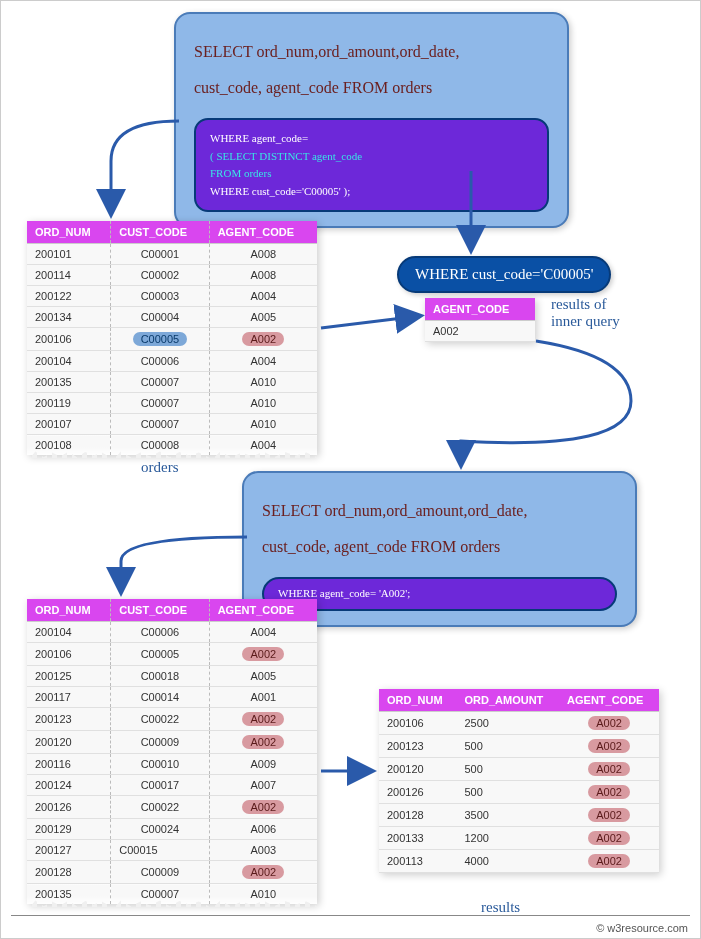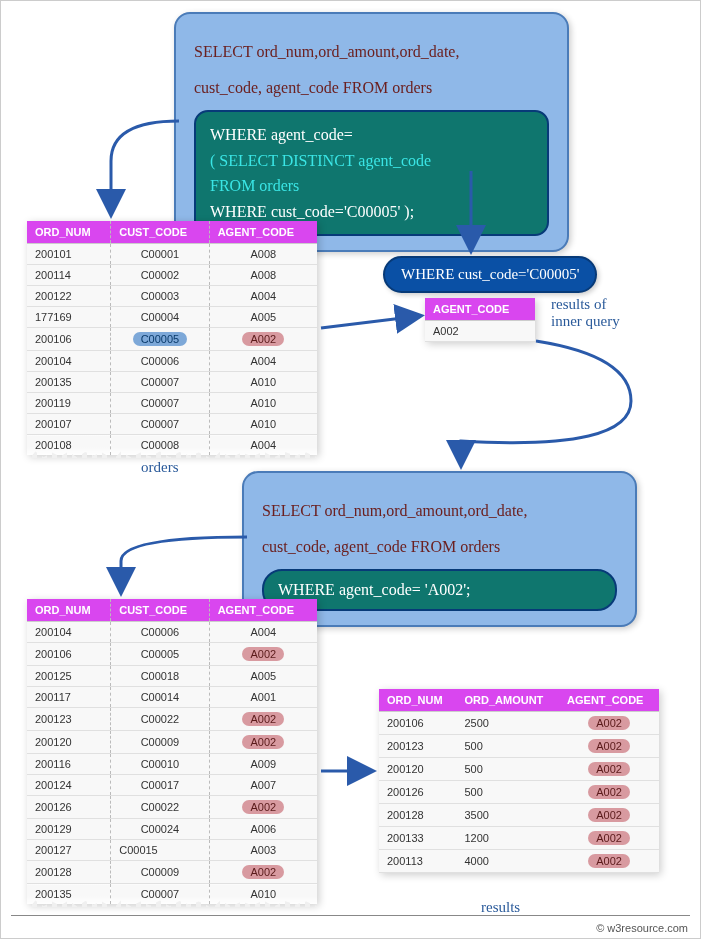--- a/index.html
+++ b/index.html
@@ -19,27 +19,27 @@
       padding: 14px 18px;
       box-shadow: 2px 2px 6px rgba(0,0,0,0.2);
     }
     .sql-outer-text {
       color: #6b2020;
       font-size: 16px;
       line-height: 1.5;
       margin-top: 12px;
     }
     .sql-inner-box {
-      background: #0f766e;
+      background: #6d28d9;
       border: 2px solid #073a78;
       border-radius: 14px;
       padding: 10px 14px;
-      margin-top: 10px;
+      margin-top: 18px;
       color: #fff;
-      font-size: 16px;
+      font-size: 11px;
       line-height: 1.6;
     }
     .sql-cyan { color: #3ae5e5; }
     .sql-pill {
       position: absolute;
       background: #0a50a5;
       border: 2px solid #073a78;
       border-radius: 20px;
       padding: 8px 16px;
       color: #fff;
@@ -127,21 +127,21 @@
   <div class="sql-outer-text">SELECT ord_num,ord_amount,ord_date,</div>
   <div class="sql-outer-text">cust_code, agent_code FROM orders</div>
   <div class="sql-inner-box">
     <div>WHERE agent_code=</div>
     <div><span class="sql-cyan">( SELECT DISTINCT agent_code</span></div>
     <div><span class="sql-cyan">FROM orders</span></div>
     <div>WHERE cust_code='C00005' );</div>
   </div>
 </div>
 
-<div class="sql-pill" style="left:382px; top:255px;">WHERE cust_code='C00005'</div>
+<div class="sql-pill" style="left:396px; top:255px;">WHERE cust_code='C00005'</div>
 
 <div class="label" style="left:550px; top:295px; white-space:pre-line;">results of
 inner query</div>
 
 <table class="data-table" style="left:26px; top:220px; width:290px;">
   <thead>
       <tr>
     <th>ORD_NUM</th>
     <th class="col-divider-l">CUST_CODE</th>
     <th class="col-divider-l">AGENT_CODE</th>
@@ -157,21 +157,21 @@
         <td>200114</td>
         <td class="col-divider-l" style="text-align: center;">C00002</td>
         <td class="col-divider-l" style="text-align: center;">A008</td>
       </tr>
       <tr>
         <td>200122</td>
         <td class="col-divider-l" style="text-align: center;">C00003</td>
         <td class="col-divider-l" style="text-align: center;">A004</td>
       </tr>
       <tr>
-        <td>177169</td>
+        <td>200134</td>
         <td class="col-divider-l" style="text-align: center;">C00004</td>
         <td class="col-divider-l" style="text-align: center;">A005</td>
       </tr>
       <tr>
         <td>200106</td>
         <td class="col-divider-l" style="text-align: center;"><span class="highlight-blue">C00005</span></td>
         <td class="col-divider-l" style="text-align: center;"><span class="highlight-red">A002</span></td>
       </tr>
       <tr>
         <td>200104</td>

